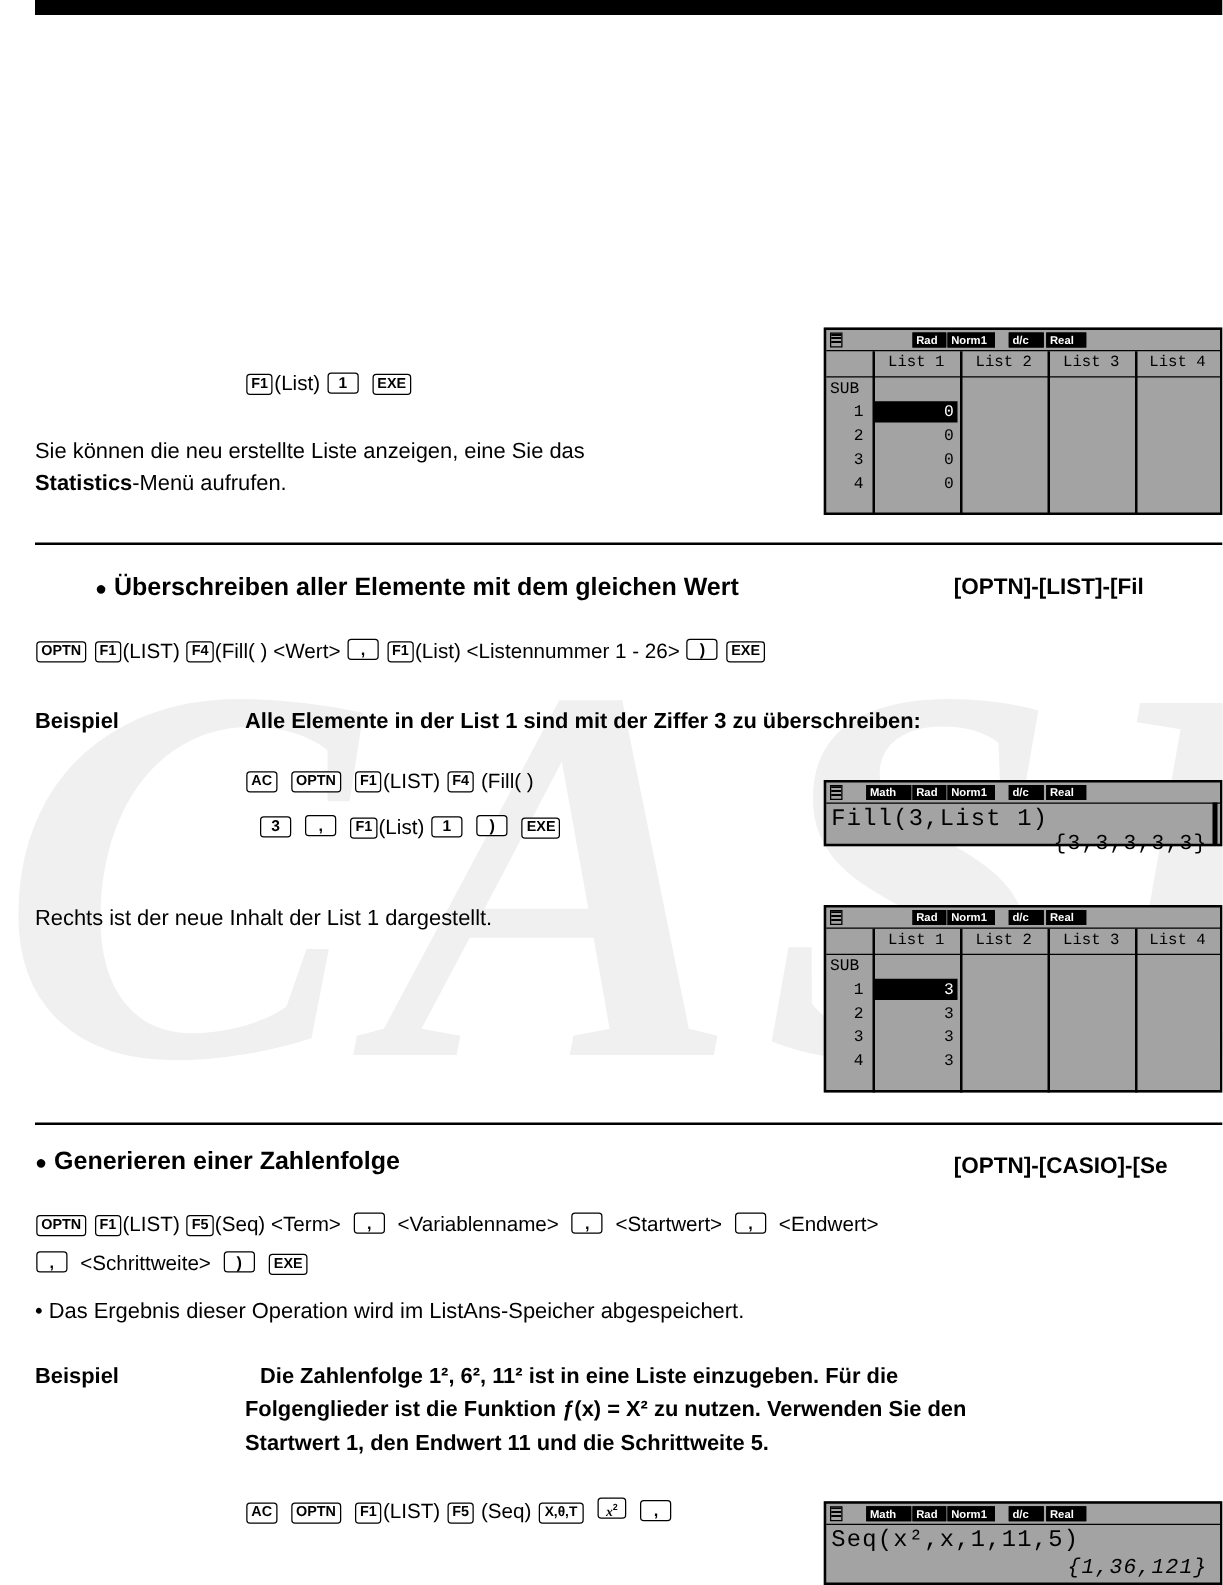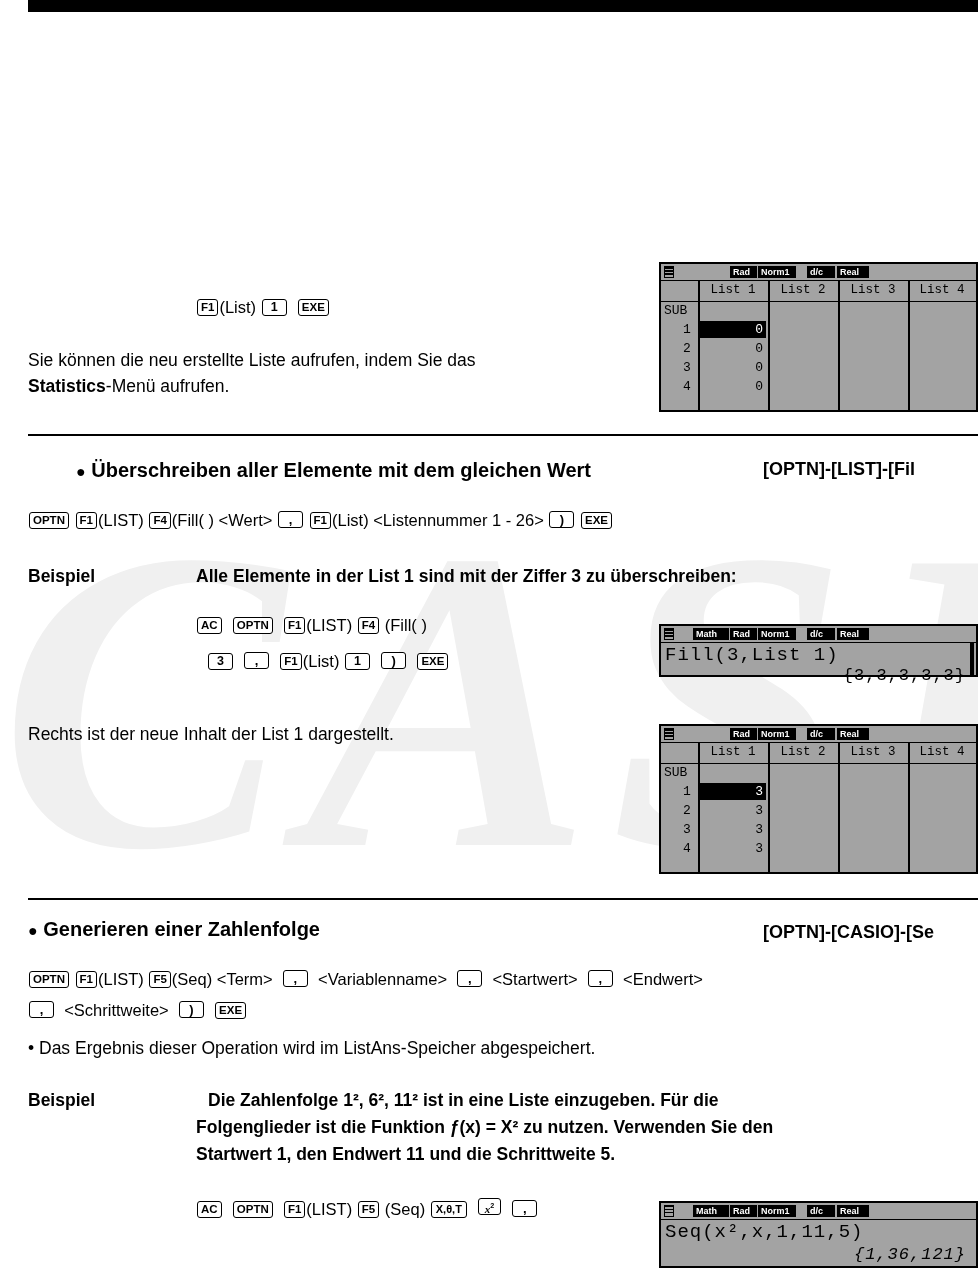--- a/index.html
+++ b/index.html
@@ -206,21 +206,21 @@
 <div class="watermark">CASIO</div>
 
 <div class="topbar"></div>
 
 <div class="page">
 
   <div class="txt keyline" style="left:196px; top:298px;">
     <span class="key fkey">F1</span><span class="lbl">(List)</span>&nbsp;<span class="key num">1</span>&nbsp;&nbsp;<span class="key">EXE</span>
   </div>
 
-  <div class="txt body-text" style="left:28px; top:350px;">Sie können die neu erstellte Liste aufrufen, indem Sie das</div>
+  <div class="txt body-text" style="left:28px; top:350px;">Sie können die neu erstellte Liste anzeigen, eine Sie das</div>
   <div class="txt body-text" style="left:28px; top:376px;"><span class="bold">Statistics</span><span>-Menü aufrufen.</span></div>
 
   <div class="lcd" style="left:659px; top:262px; width:319px; height:150px;">
     <div class="lcd-status">
       <div class="doc-icon"></div>
       <div class="statusbox inv" style="left:69px; width:27px;">Rad</div>
       <div class="statusbox inv" style="left:97px; width:38px;">Norm1</div>
       <div class="statusbox inv" style="left:146px; width:28px;">d/c</div>
       <div class="statusbox inv" style="left:176px; width:32px;">Real</div>
     </div>

